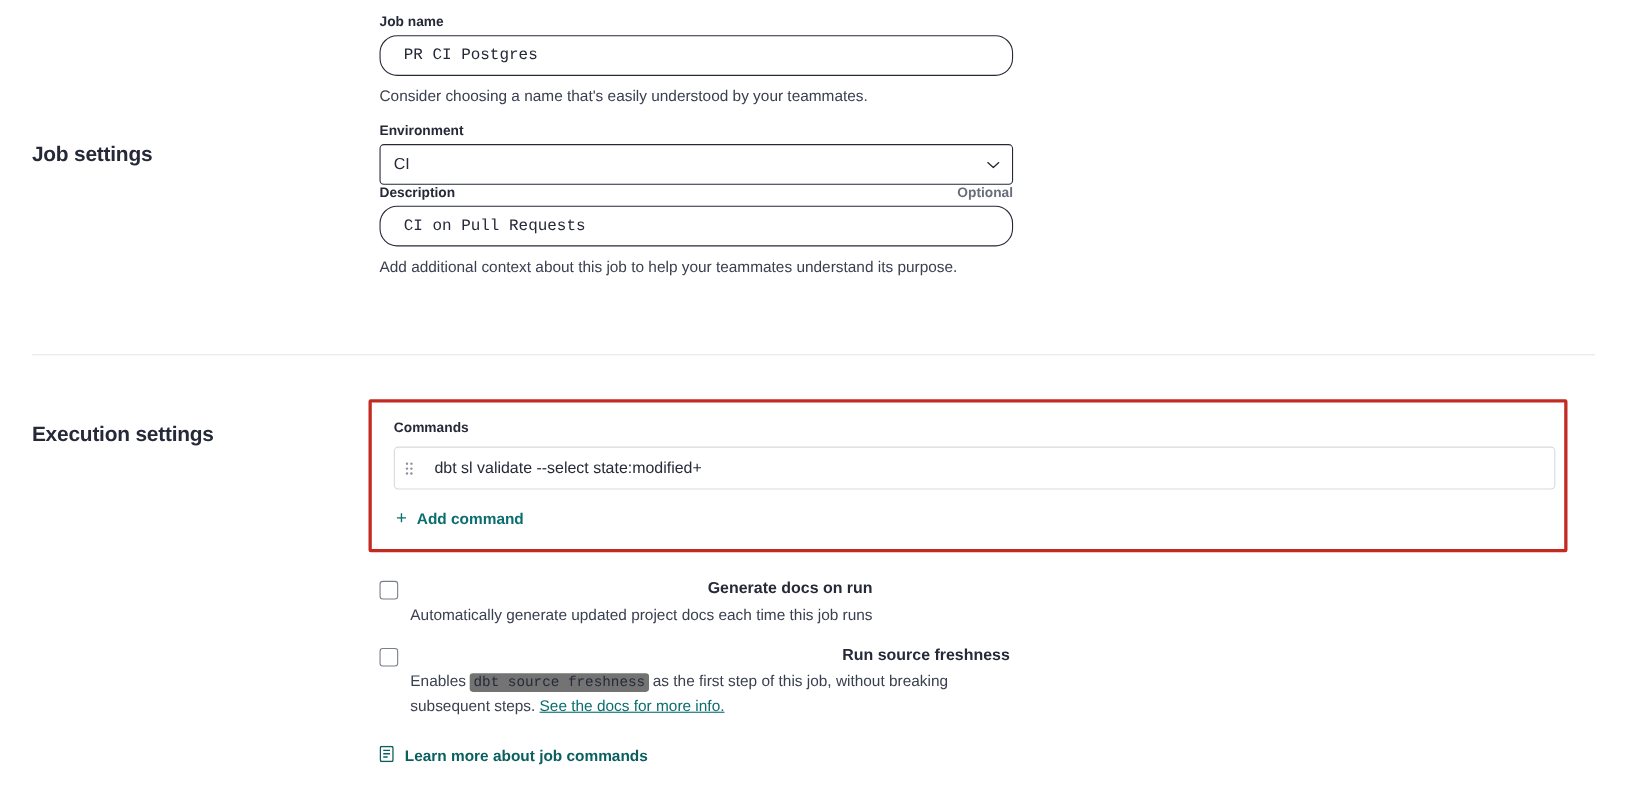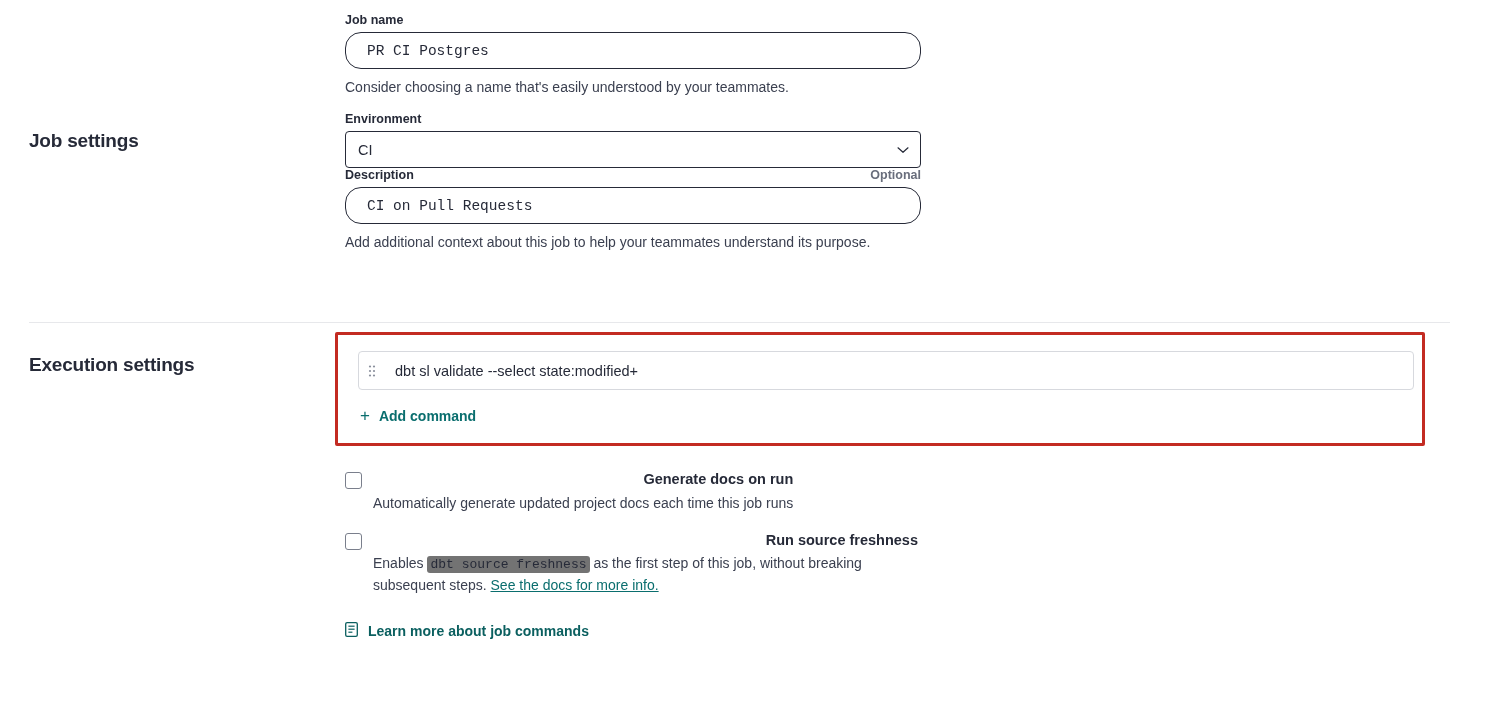--- a/index.html
+++ b/index.html
@@ -113,21 +113,21 @@
     left: 29px;
     right: 35px;
     top: 322px;
     height: 1px;
     background: #e7e8eb;
   }
 
   
   #execution-settings {
     position: absolute;
-    top: 332px;
+    top: 363px;
     left: 0;
     right: 0;
   }
   #execution-settings .section-title {
     padding-top: 22px;
   }
 
   .commands-box {
     position: relative;
     width: 1090px;
@@ -283,20 +283,21 @@
     </div>
   </div>
 
   <div class="divider"></div>
 
   <div class="section" id="execution-settings">
     <div class="section-title">Execution settings</div>
     <div class="section-body">
 
       <div class="commands-box">
+        <div class="commands-label">Commands</div>
 
         <div class="command-row">
           <span class="drag-handle">
             <svg width="8" height="14" viewBox="0 0 8 14">
               <circle cx="2" cy="2.5" r="1.1" fill="#8a8f9c"></circle>
               <circle cx="6" cy="2.5" r="1.1" fill="#8a8f9c"></circle>
               <circle cx="2" cy="7" r="1.1" fill="#8a8f9c"></circle>
               <circle cx="6" cy="7" r="1.1" fill="#8a8f9c"></circle>
               <circle cx="2" cy="11.5" r="1.1" fill="#8a8f9c"></circle>
               <circle cx="6" cy="11.5" r="1.1" fill="#8a8f9c"></circle>

